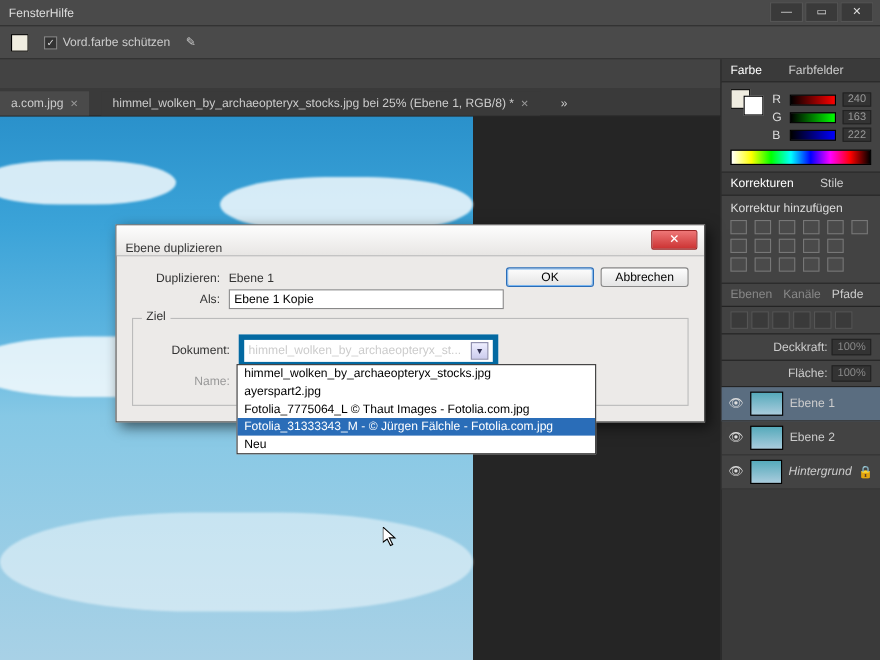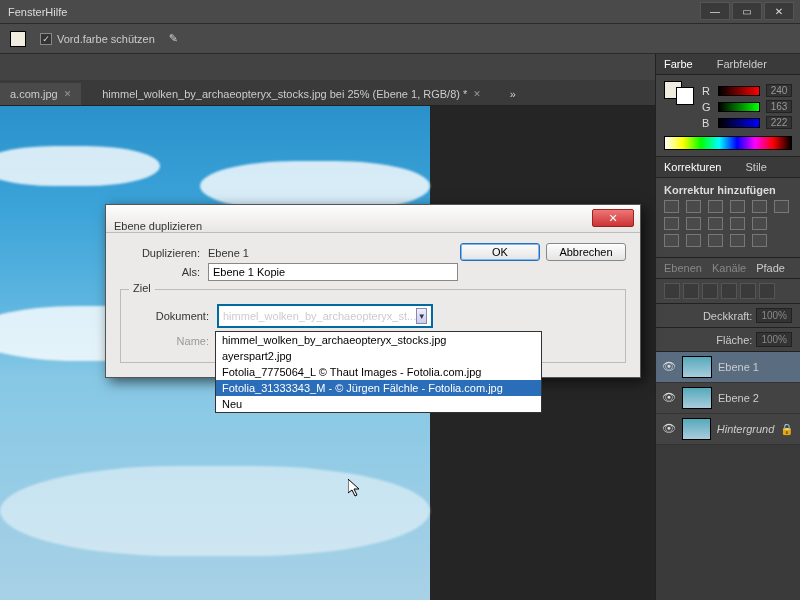--- a/index.html
+++ b/index.html
@@ -52,21 +52,21 @@
 .dlgtitle{height:28px;background:linear-gradient(180deg,#fdfdfd,#e8e6e4);display:flex;align-items:flex-end;padding:0 8px;border-bottom:1px solid #bbb;position:relative}
 .dlgtitle span{color:#333}
 .dlgclose{position:absolute;right:6px;top:4px;width:42px;height:18px;background:linear-gradient(180deg,#e77,#c33);border:1px solid #922;border-radius:2px;color:#fff;text-align:center;line-height:16px;font-size:11px}
 .dlgbody{padding:10px 14px;position:relative}
 .dlgrow{display:flex;align-items:center;margin:4px 0}
 .dlglbl{width:88px;text-align:right;padding-right:8px;color:#333}
 .dlgval{color:#333}
 .dlginput{border:1px solid #888;background:#fff;padding:2px 4px;width:250px;color:#000}
 .fieldset{border:1px solid #bbb;margin:8px 0 4px;padding:10px 8px 8px;position:relative}
 .fieldset .legend{position:absolute;top:-8px;left:8px;background:#eceae8;padding:0 4px;color:#333}
-.combo{border:2px solid #0369a1;background:#fff;padding:2px 4px;width:216px;color:#000;display:flex;justify-content:space-between;align-items:center}
+.combo{border:5px solid #0369a1;background:#fff;padding:2px 4px;width:236px;color:#000;display:flex;justify-content:space-between;align-items:center}
 .combo-btn{width:16px;height:16px;background:linear-gradient(180deg,#eef,#cce);border:1px solid #88a;display:flex;align-items:center;justify-content:center;font-size:8px;color:#335}
 .btn{border:1px solid #888;background:linear-gradient(180deg,#fdfdfd,#e4e4e4);padding:2px 0;width:80px;text-align:center;color:#000;border-radius:3px}
 .btn.primary{border:1px solid #2a6db8;box-shadow:0 0 0 1px #7ab6f0 inset}
 .btncol{position:absolute;right:14px;top:10px;display:flex;flex-direction:row;gap:6px}
 .droplist{position:absolute;left:215px;top:331px;width:327px;background:#fff;border:1px solid #333;z-index:100}
 .droplist div{padding:2px 6px;color:#000;font-size:11px}
 .droplist .hi{background:#2a6db8;color:#fff}
 .cursor{position:absolute;left:348px;top:479px;font-size:16px;color:#000;z-index:200;pointer-events:none}
 .disabled{color:#999}
 </style>
@@ -147,21 +147,21 @@
           </div>
       </div>
     </div>
     <div class="spectrum"></div>
   </div>
   <div class="phdr">
       <span class="active">Korrekturen</span>
       <span>Stile</span>
     </div>
   <div class="adjpanel">
-    <div style="color:#ddd;font-weight:bold;margin-bottom:4px">Korrektur hinzufügen</div>
+    <div style="color:#ddd;font-weight:normal;margin-bottom:4px">Korrektur hinzufügen</div>
     <div class="iconrow">
         <div></div>
         <div></div>
         <div></div>
         <div></div>
         <div></div>
         <div></div>
       </div>
     <div class="iconrow">
         <div></div>

